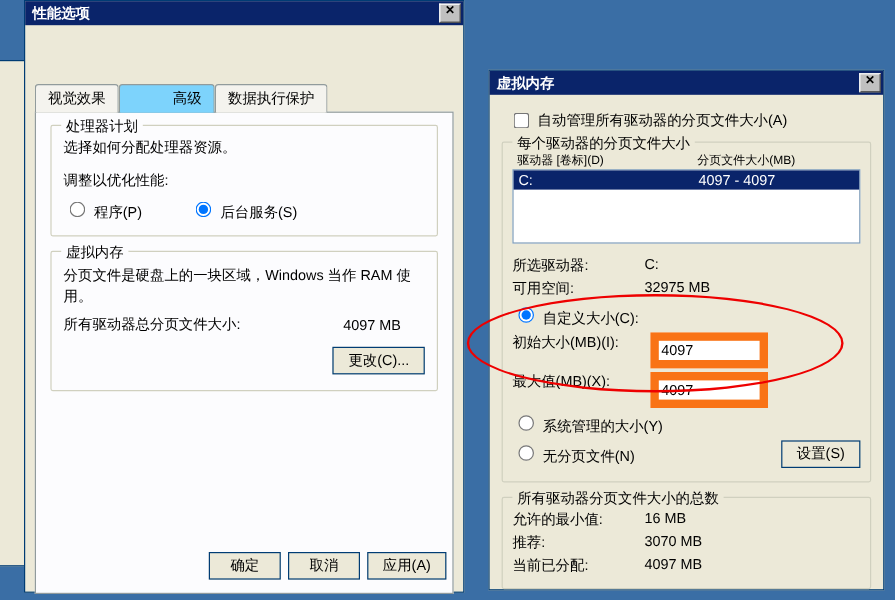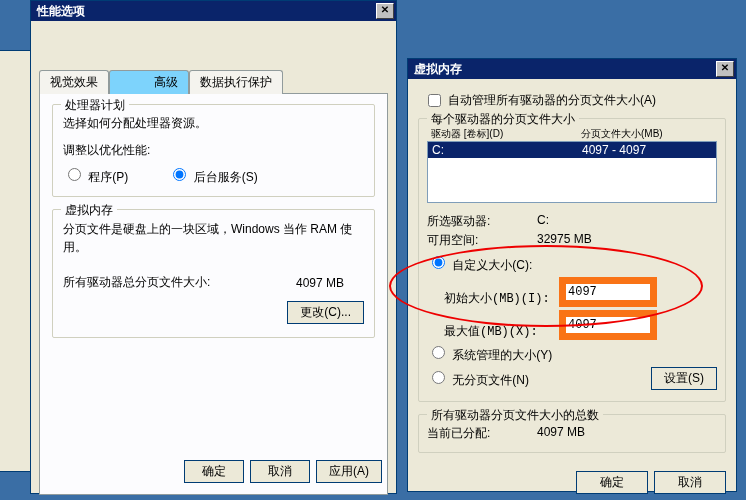--- a/index.html
+++ b/index.html
@@ -132,21 +132,21 @@
     background: #0a246a;
     color: #fff;
     display: flex;
     padding: 1px 4px;
   }
   .drive-row .c1 { flex: 0 0 150px; }
   .drive-row .c2 { flex: 1; }
   .kv { display: flex; margin: 2px 0; }
   .kv .k { width: 110px; }
   .kv .v { }
-  .kv2 { display: flex; align-items: flex-end; margin: 3px 17px; font-family: Liberation Mono, monospace; }
+  .kv2 { display: flex; align-items: flex-start; margin: 3px 0; }
   .kv2 .k { width: 115px; }
   .redcircle {
     position: absolute;
     border: 2px solid #e00;
     border-radius: 50%;
     pointer-events: none;
   }
   .ghost-window {
     position: absolute;
     left: 0;
@@ -156,21 +156,21 @@
     background: #ece9d8;
     border: 1px solid #003c74;
     border-left: none;
   }
 </style>
 </head>
 <body>
 
 <div class="ghost-window"></div>
 
-<div class="window" style="left:30px; top:0; width:365px; height:492px;">
+<div class="window" style="left:20px; top:0; width:365px; height:492px;">
   <div class="titlebar">
     <span class="title">性能选项</span>
     <span class="close-btn">✕</span>
   </div>
   <div class="dlg-body">
     <div class="tabstrip">
       <div class="tab inactive">视觉效果</div>
       <div class="tab active">高级</div>
       <div class="tab inactive">数据执行保护</div>
     </div>
@@ -182,21 +182,21 @@
         <div>调整以优化性能:</div>
         <div class="radio-row">
           <label><input type="radio" class="radio" name="ps" style=""> <span>程序(P)</span></label>
           <label><input type="radio" class="radio" name="ps" checked="" style=""> <span>后台服务(S)</span></label>
         </div>
       </div>
 
       <div class="groupbox">
         <span class="legend">虚拟内存</span>
         <div style="line-height:1.5">分页文件是硬盘上的一块区域，Windows 当作 RAM 使用。</div>
-        <div class="row" style="margin-top:18px;gap:36px;">
+        <div class="row" style="margin-top:6px;gap:36px;">
           <span class="lbl">所有驱动器总分页文件大小:</span>
           <span style="flex:1"></span>
           <span style="margin-right:20px;">4097 MB</span>
         </div>
         <div class="row" style="justify-content:flex-end; margin-top:10px;">
           <button class="btn">更改(C)...</button>
         </div>
       </div>
     </div>
   </div>
@@ -258,20 +258,28 @@
       <div class="row">
         <label><input type="radio" name="pf" class="radio" style=""> <span>无分页文件(N)</span></label>
         <span style="flex:1"></span>
         <button class="btn">设置(S)</button>
       </div>
     </div>
 
     <div class="groupbox vm-groupbox" style="padding:8px;">
       <span class="legend">所有驱动器分页文件大小的总数</span>
       <div class="kv">
+          <span class="k">允许的最小值:</span>
+          <span class="v">16 MB</span>
+        </div>
+      <div class="kv">
+          <span class="k">推荐:</span>
+          <span class="v">3070 MB</span>
+        </div>
+      <div class="kv">
           <span class="k">当前已分配:</span>
           <span class="v">4097 MB</span>
         </div>
     </div>
 
     <div class="btn-row" style="padding-right:0;">
       <button class="btn" style="min-width:72px;">确定</button>
       <button class="btn" style="min-width:72px;">取消</button>
     </div>
   </div>

